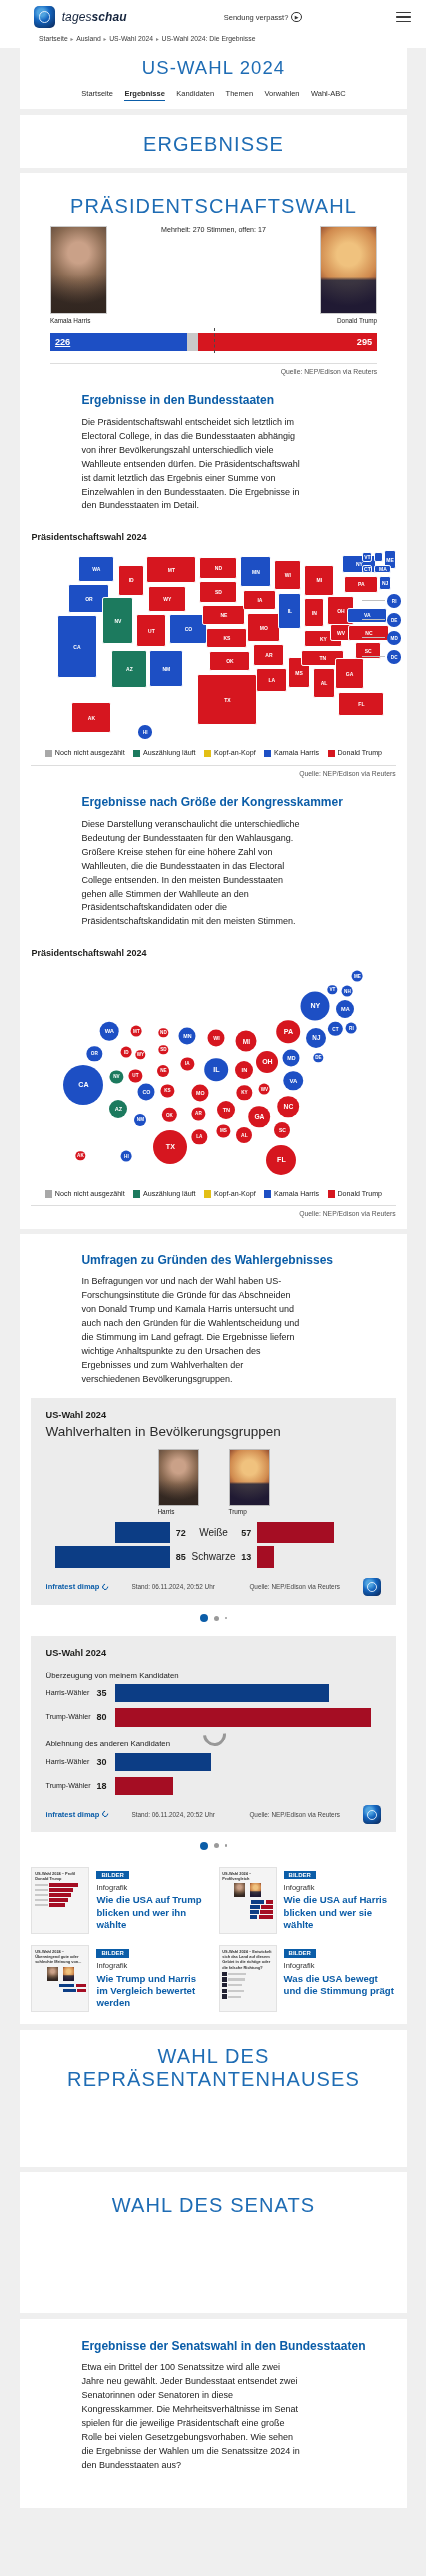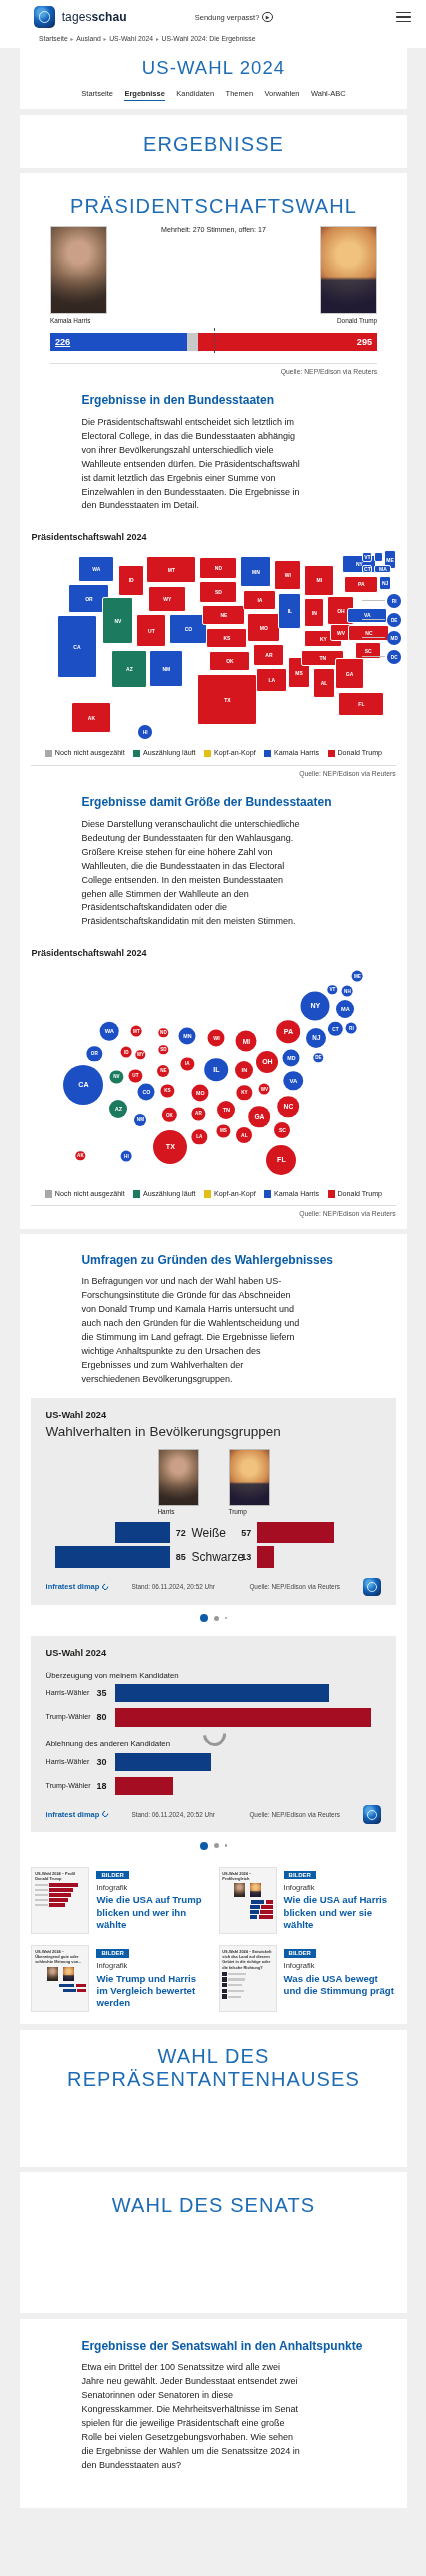--- a/index.html
+++ b/index.html
@@ -5,23 +5,23 @@
   * { box-sizing: border-box; margin: 0; padding: 0; }
   html,body { background:#efefef; }
   body { width:427px; font-family:"Liberation Sans", sans-serif; color:#1d1d1b; }
 
   
   .topbar { background:#fff; height:34px; display:flex; align-items:center; padding:0 15.6px 0 34px; }
   .ts-logo { width:21.3px; height:21.3px; border-radius:5px;
     background: radial-gradient(circle at 35% 30%, #4fa3e0 0 18%, #1566c0 40%, #0b2e64 90%);
     position:relative; flex:0 0 auto; }
   .ts-logo::after{ content:""; position:absolute; inset:5px; border:1.4px solid #eaf4ff; border-radius:50%; opacity:.9; }
-  .wordmark { font-size:12px; margin-left:6.4px; color:#14233c; letter-spacing:0.1px; }
+  .wordmark { font-size:12px; margin-left:6.4px; color:#14233c; letter-spacing:0.1px;font-style:italic; }
   .wordmark b { font-weight:700; }
-  .missed { margin-left:68px; font-size:7.5px; color:#333; display:flex; align-items:center; gap:3px; }
+  .missed { margin-left:97px; font-size:7.5px; color:#333; display:flex; align-items:center; gap:3px; }
   .playc { width:10.7px; height:10.7px; border:1.1px solid #333; border-radius:50%; display:inline-flex; align-items:center; justify-content:center; font-size:5px; color:#333; }
   .burger { margin-left:auto; width:15.6px; }
   .burger i { display:block; height:1.8px; background:#3a3a3a; margin:2.8px 0; border-radius:0.7px; }
   .crumbs { background:#fff; font-size:6.8px; color:#3a3a3a; padding:1.4px 0 5.7px 39px; }
   .crumbs span.sep { color:#888; margin:0 2.8px; font-size:5.7px; }
 
   
   .card { background:#fff; margin:0 20px 5.7px; padding:8.5px 11.4px 11.4px; }
   .h-big { text-align:center; color:#1e6cb4; font-weight:400; font-size:20px; letter-spacing:1.1px; }
   .tabs { display:flex; justify-content:center; gap:11.4px; margin-top:10px; font-size:7.5px; color:#2b2b2b; }
@@ -71,21 +71,21 @@
   .ig .t1 { font-size:9.2px; font-weight:700; color:#1d1d1b; }
   .ig .t2 { font-size:13.5px; color:#2b2b2b; margin-top:4.3px; }
   .ig-photos { display:flex; justify-content:center; gap:30px; margin-top:10px; }
   .ig-ph { width:41px; height:57px; border:0.7px solid #bbb; }
   .ig-ph-cap { font-size:6.4px; color:#222; margin-top:2.1px; }
   .demo-rows { margin-top:7.1px; }
   .demo-row { display:grid; grid-template-columns:1fr 21.3px 44px 21.3px 1fr; align-items:center; height:21.3px; margin-bottom:2.8px; }
   .demo-row .bbar { height:21.3px; background:#0c3d85; margin-left:auto; }
   .demo-row .rbar { height:21.3px; background:#a50d23; }
   .demo-row .v { font-size:9px; font-weight:700; text-align:center; }
-  .demo-row .lab { font-size:12px; color:#222; }
+  .demo-row .lab { font-size:10px; text-align:center; color:#222; }
   .ig-foot { display:flex; align-items:center; margin-top:10px; font-size:6.4px; color:#444; gap:5.7px; }
   .ifd { color:#0b5da8; font-weight:700; font-size:7.5px; white-space:nowrap; display:flex; align-items:center; gap:2.8px; }
   .ifd i { width:6.4px; height:6.4px; border:1.4px solid #0b5da8; border-top-color:transparent; border-radius:50%; display:inline-block; transform:rotate(40deg); }
   .ig-foot .mid { flex:1; display:flex; justify-content:space-around; }
   .ts-mini { width:18.5px; height:18.5px; border-radius:4.3px; flex:0 0 auto;
     background: radial-gradient(circle at 35% 30%, #4fa3e0 0 18%, #1566c0 40%, #0b2e64 90%); position:relative; }
   .ts-mini::after { content:""; position:absolute; inset:4.3px; border:1.1px solid #eaf4ff; border-radius:50%; opacity:.9; }
   .dots { display:flex; justify-content:center; align-items:center; gap:5.7px; padding:9.2px 0 2.8px; }
   .dots i { border-radius:50%; background:#9a9a9a; }
   .dots i.d1 { width:8.5px; height:8.5px; background:#0b5da8; }
@@ -351,21 +351,21 @@
         <span class="sw" style="background: rgb(29, 79, 196);"></span>
         <span>Kamala Harris</span>
       </span>
       <span class="it">
         <span class="sw" style="background: rgb(214, 22, 31);"></span>
         <span>Donald Trump</span>
       </span>
     </div>
   <div class="source">Quelle: NEP/Edison via Reuters</div>
 
-  <div class="sub">Ergebnisse damit Größe der Bundesstaaten</div>
+  <div class="sub">Ergebnisse nach Größe der Kongresskammer</div>
   <p class="copy">Diese Darstellung veranschaulicht die unterschiedliche Bedeutung der Bundesstaaten für den Wahlausgang. Größere Kreise stehen für eine höhere Zahl von Wahlleuten, die die Bundesstaaten in das Electoral College entsenden. In den meisten Bundesstaaten gehen alle Stimmen der Wahlleute an den Präsidentschaftskandidaten oder die Präsidentschaftskandidatin mit den meisten Stimmen.</p>
   <div class="chart-label">Präsidentschaftswahl 2024</div>
   <div class="bubble" id="bubbleMap">
       <div class="bub" style="left: 326px; top: 8.5px; width: 10.8px; height: 10.8px; background: rgb(29, 79, 196);">
         <span style="font-size: 4.6px;">ME</span>
       </div>
       <div class="bub" style="left: 301px; top: 22px; width: 9.4px; height: 9.4px; background: rgb(29, 79, 196);">
         <span style="font-size: 4.6px;">VT</span>
       </div>
       <div class="bub" style="left: 316px; top: 23.5px; width: 10.8px; height: 10.8px; background: rgb(29, 79, 196);">
@@ -734,16 +734,16 @@
     </div>
 </div>
 
 <div class="card sec-house">
   <div class="h-big">WAHL DES REPRÄSENTANTENHAUSES</div>
 </div>
 <div class="card sec-senate">
   <div class="h-big">WAHL DES SENATS</div>
 </div>
 <div class="card sec-senate-res">
-  <div class="sub" style="margin-top:11.4px;">Ergebnisse der Senatswahl in den Anhaltspunkte</div>
+  <div class="sub" style="margin-top:11.4px;">Ergebnisse der Senatswahl in den Bundesstaaten</div>
   <p class="copy">Etwa ein Drittel der 100 Senatssitze wird alle zwei Jahre neu gewählt. Jeder Bundesstaat entsendet zwei Senatorinnen oder Senatoren in diese Kongresskammer. Die Mehrheitsverhältnisse im Senat spielen für die jeweilige Präsidentschaft eine große Rolle bei vielen Gesetzgebungsvorhaben. Wie sehen die Ergebnisse der Wahlen um die Senatssitze 2024 in den Bundesstaaten aus?</p>
 </div>
 
 
 </body></html>

